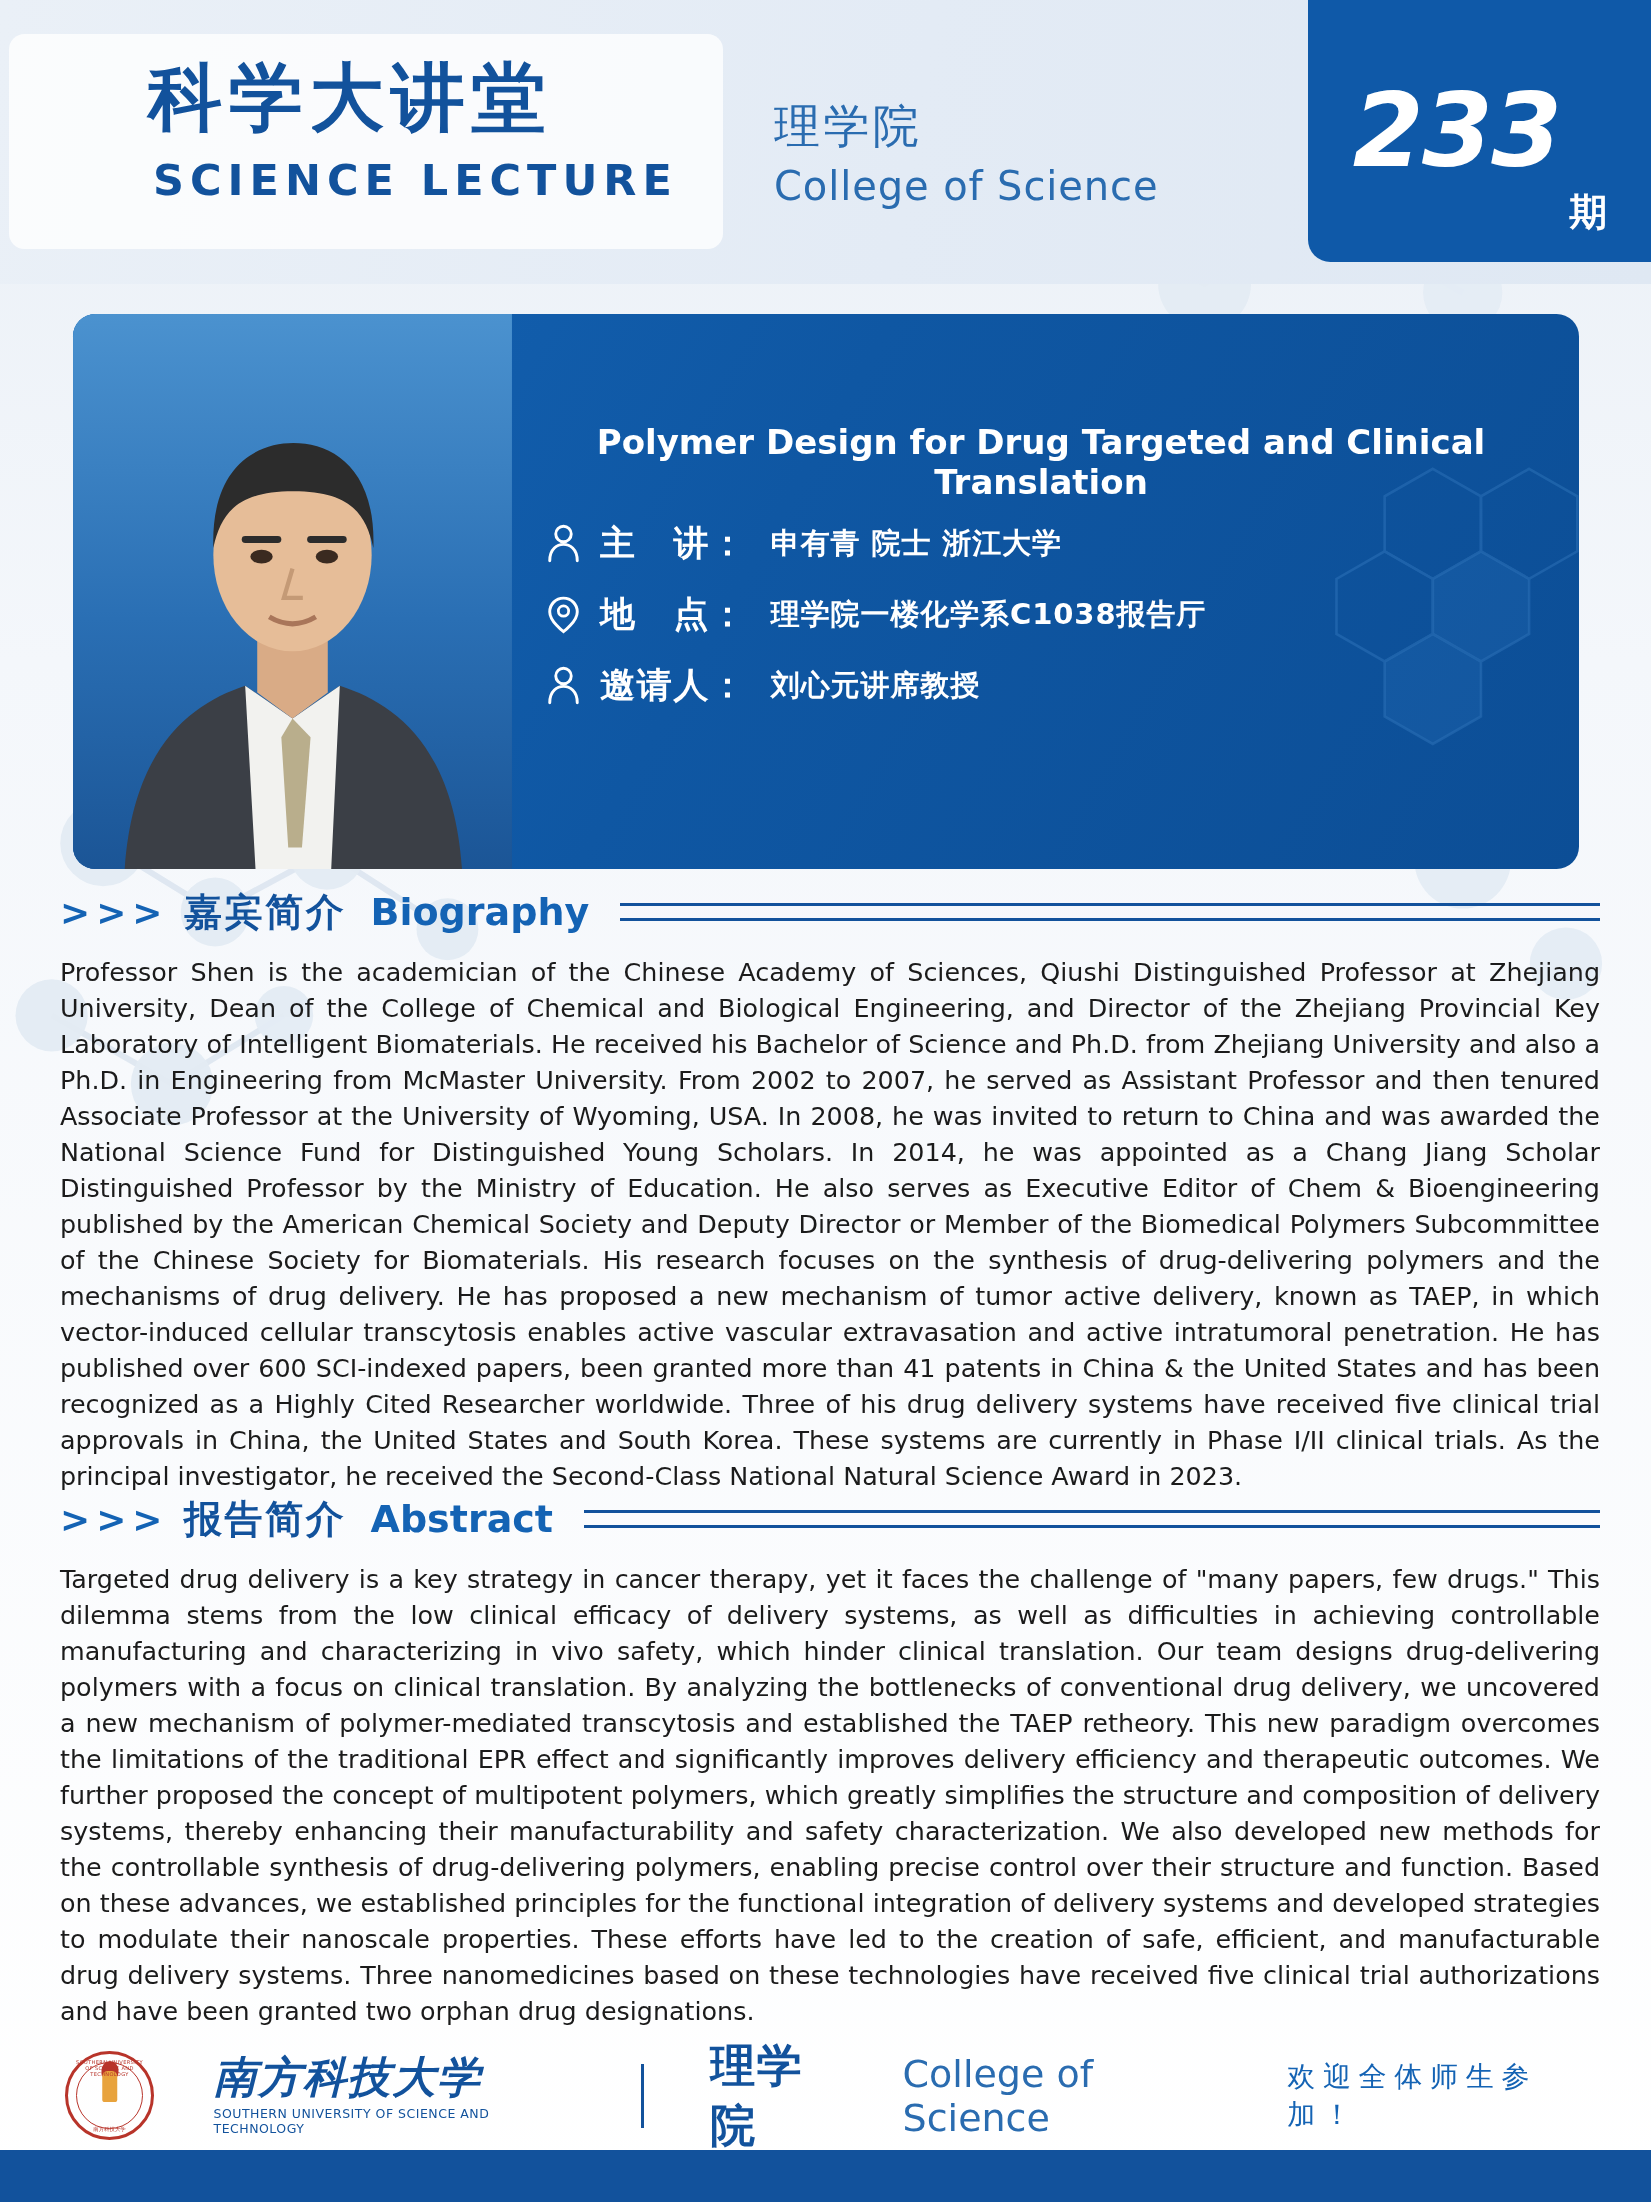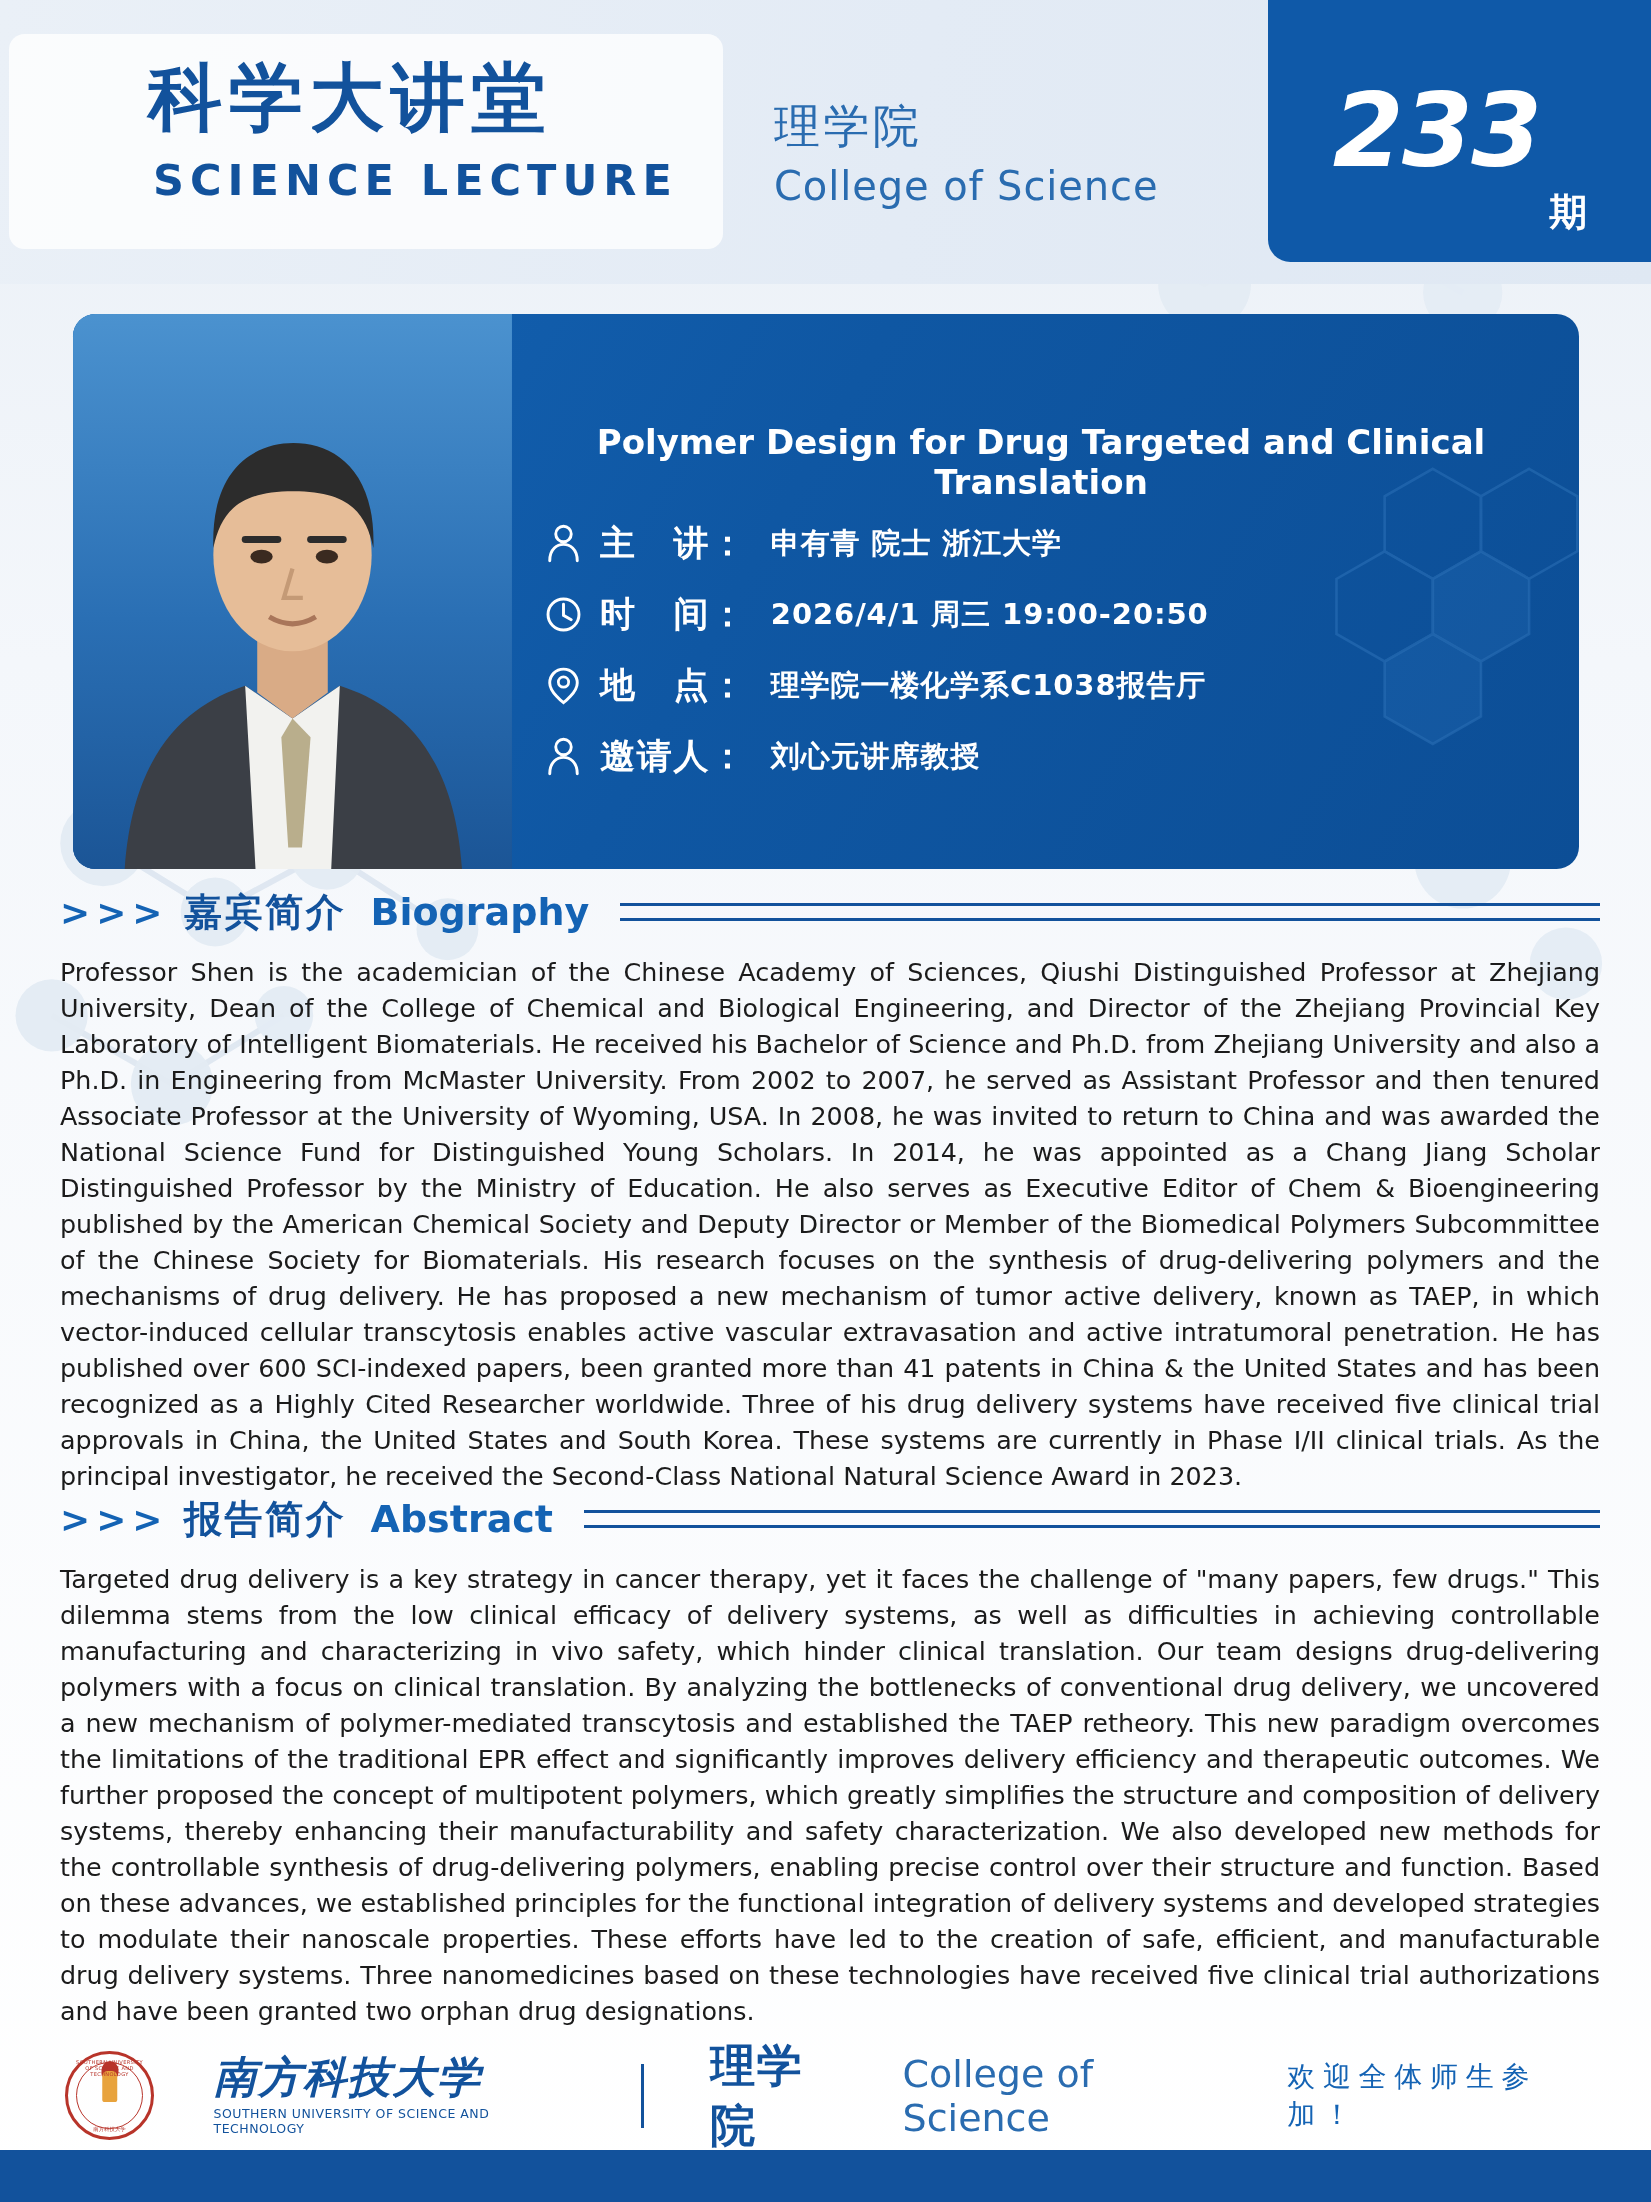--- a/index.html
+++ b/index.html
@@ -35,21 +35,21 @@
     position: absolute;
     top: 0; left: 0; right: 0;
     height: 284px;
     background: linear-gradient(100deg, #eaf0f7 0%, #e3ebf5 55%, #dfe8f3 100%);
     overflow: hidden;
   }
   .header-badge {
     position: absolute;
     top: 0;
     right: 0;
-    width: 384px;
+    width: 344px;
     height: 262px;
     background: #0f59a8;
     border-bottom-left-radius: 22.4px;
     border-bottom-right-radius: 0;
     display: flex;
     align-items: center;
     justify-content: center;
     gap: 8.6px;
   }
   .issue-number {
@@ -492,30 +492,20 @@
             <circle cx="25" cy="14" r="9" fill="none" stroke="#fff" stroke-width="3.4"></circle>
             <path d="M9 45 C9 31 18 26 25 26 C32 26 41 31 41 45" fill="none" stroke="#fff" stroke-width="3.4" stroke-linecap="round"></path>
           </svg>
       </span>
       <span class="meta-label">主　讲：</span>
       <span class="meta-value">申有青  院士  浙江大学</span>
     </div>
     <div class="meta-row">
       <span class="meta-icon">
         <svg width="43" height="43" viewBox="0 0 50 50">
-            <circle cx="25" cy="25" r="18" fill="none" stroke="#fff" stroke-width="3.4"></circle>
-            <path d="M25 13 V26 L34 31" fill="none" stroke="#fff" stroke-width="3.4" stroke-linecap="round"></path>
-          </svg>
-      </span>
-      <span class="meta-label">时　间：</span>
-      <span class="meta-value">2026/4/1  周三  19:00-20:50</span>
-    </div>
-    <div class="meta-row">
-      <span class="meta-icon">
-        <svg width="43" height="43" viewBox="0 0 50 50">
             <path d="M25 6 C16 6 9 13 9 22 C9 33 25 45 25 45 C25 45 41 33 41 22 C41 13 34 6 25 6 Z" fill="none" stroke="#fff" stroke-width="3.4"></path>
             <circle cx="25" cy="21" r="6" fill="none" stroke="#fff" stroke-width="3.2"></circle>
           </svg>
       </span>
       <span class="meta-label">地　点：</span>
       <span class="meta-value">理学院一楼化学系C1038报告厅</span>
     </div>
     <div class="meta-row">
       <span class="meta-icon">
         <svg width="43" height="43" viewBox="0 0 50 50">

